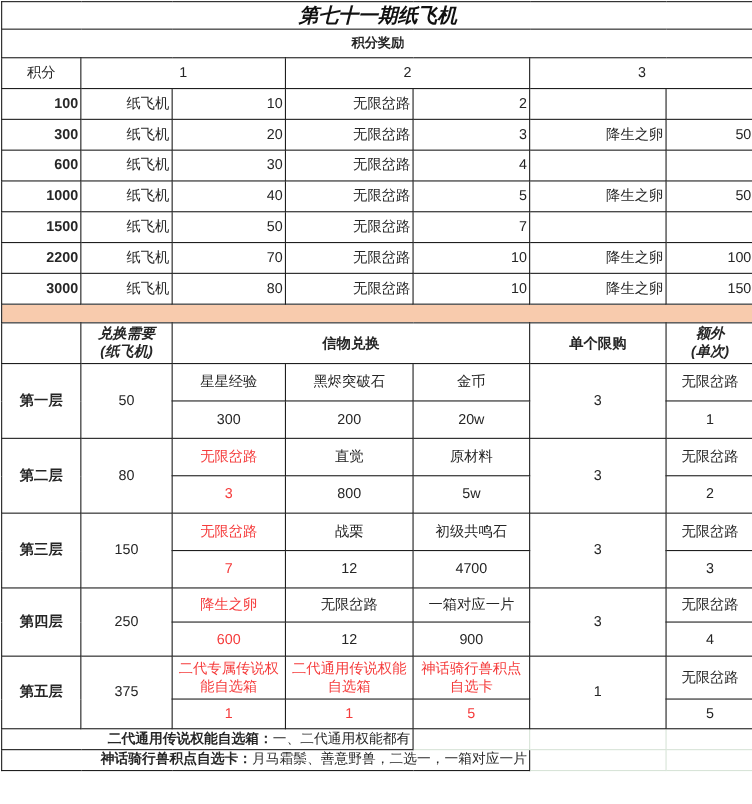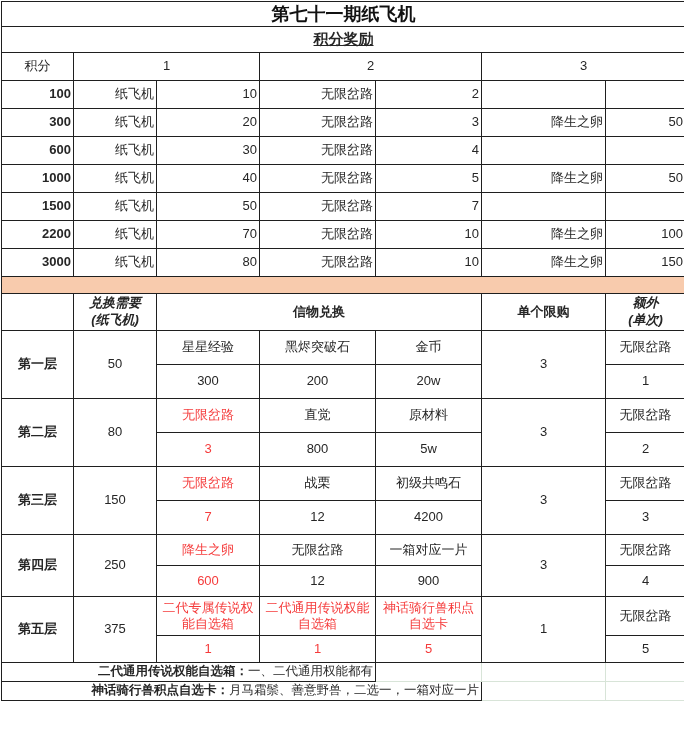--- a/index.html
+++ b/index.html
@@ -14,22 +14,22 @@
   }
   td {
     border:1.5px solid #1f1f1f;
     text-align:center; vertical-align:middle;
     font-size:13px; color:#262626;
     padding:0 2px; overflow:hidden;
     line-height:1.25;
   }
   .b { font-weight:bold; }
   .red { color:#f53b3b; }
-  tr.title-row td { font-size:18px; font-weight:bold; height:24px; color:#111; }
-  tr.sec-row td { font-size:15px; font-weight:bold; height:25px;text-decoration:underline; }
+  tr.title-row td { font-size:18px; font-weight:bold; height:24px; color:#111;font-style:italic; }
+  tr.sec-row td { font-size:12px; font-weight:bold; height:25px; }
   tr.hdr-row td { font-weight:normal; height:27px; }
   tr.data-row td { height:27px;text-align:right; }
   tr.sep-row td { height:16px; background:#f8cbad; }
   tr.hdr2-row td { font-weight:bold; height:36px; }
   tr.bt td { height:33px; }   
   tr.bq td { height:33px; }   
   tr.bt4 td { height:30px; }
   tr.bq4 td { height:30px; }
   tr.bt5 td { height:38px; }
   tr.bq5 td { height:26px; }
@@ -188,21 +188,21 @@
     <td rowspan="2">150</td>
     <td class="red">无限岔路</td>
     <td>战栗</td>
     <td>初级共鸣石</td>
     <td rowspan="2">3</td>
     <td>无限岔路</td>
   </tr>
   <tr class="bq">
     <td class="red">7</td>
     <td>12</td>
-    <td>4200</td>
+    <td>4700</td>
     <td>3</td>
   </tr>
 
   <tr class="bt4">
     <td class="b" rowspan="2">第四层</td>
     <td rowspan="2">250</td>
     <td class="red">降生之卵</td>
     <td>无限岔路</td>
     <td>一箱对应一片</td>
     <td rowspan="2">3</td>

